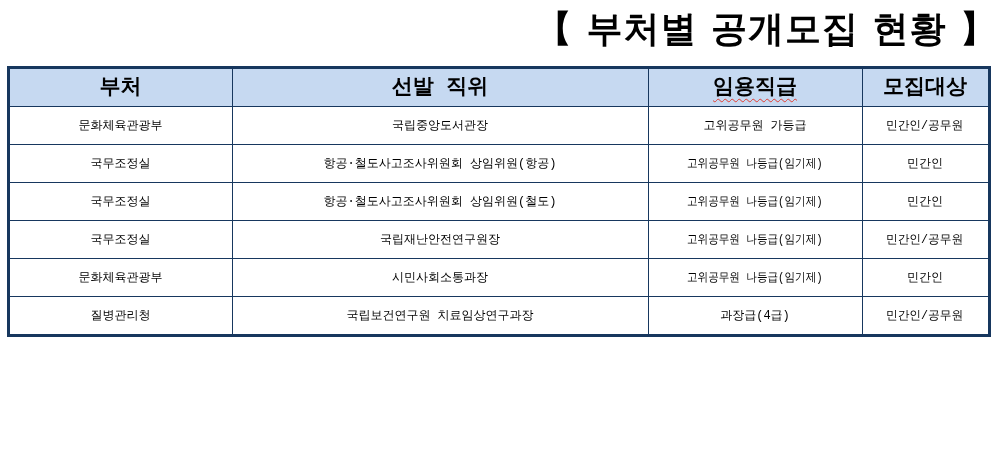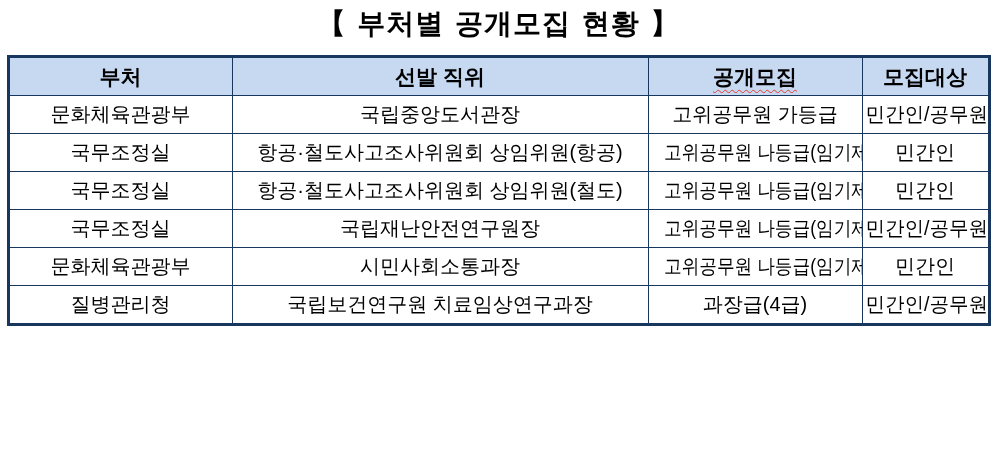--- a/index.html
+++ b/index.html
@@ -10,43 +10,44 @@
   }
   html,body{margin:0;padding:0;background:#ffffff;}
   body{
     width:997px;height:459px;overflow:hidden;
     font-family:"Liberation Sans","DejaVu Sans",sans-serif;
     color:var(--text);
   }
   .page{width:997px;box-sizing:border-box;padding-top:5px;}
   .title{
     margin:0 0 12px 0;
-    text-align:center;
+    text-align:right;
     font-family:"DejaVu Serif","Liberation Serif",serif;
     font-weight:bold;
-    font-size:28px;
+    font-size:36px;
     letter-spacing:1px;
     color:var(--text);
   }
   table.recruit-table{
     table-layout:fixed;
     width:981px;
     margin:0 auto;
     border-collapse:collapse;
     border:3px solid var(--border);
+    font-family:Liberation Mono, monospace;
   }
   .recruit-table th,.recruit-table td{
     border:1.5px solid var(--border);
     height:37px;
     padding:0 1px;
     text-align:center;
     vertical-align:middle;
     overflow:hidden;
     white-space:nowrap;
-    font-size:20px;
+    font-size:12px;
   }
   .recruit-table th{
     background:var(--header-bg);
     font-weight:bold;
     font-size:21px;
   }
   .recruit-table th span,.recruit-table td span{
     display:inline-block;
     white-space:nowrap;
     transform-origin:50% 50%;
@@ -71,21 +72,21 @@
     <colgroup>
       <col style="width:224px">
       <col style="width:416px">
       <col style="width:214px">
       <col style="width:127px">
     </colgroup>
     <thead>
       <tr id="header-row">
           <th><span>부처</span></th>
           <th><span>선발 직위</span></th>
-          <th><span class="squiggle">공개모집</span></th>
+          <th><span class="squiggle">임용직급</span></th>
           <th><span>모집대상</span></th>
         </tr>
     </thead>
     <tbody id="table-body">
         <tr>
           <td><span>문화체육관광부</span></td>
           <td><span>국립중앙도서관장</span></td>
           <td><span>고위공무원 가등급</span></td>
           <td><span style="transform: scaleX(0.976);">민간인/공무원</span></td>
         </tr>

